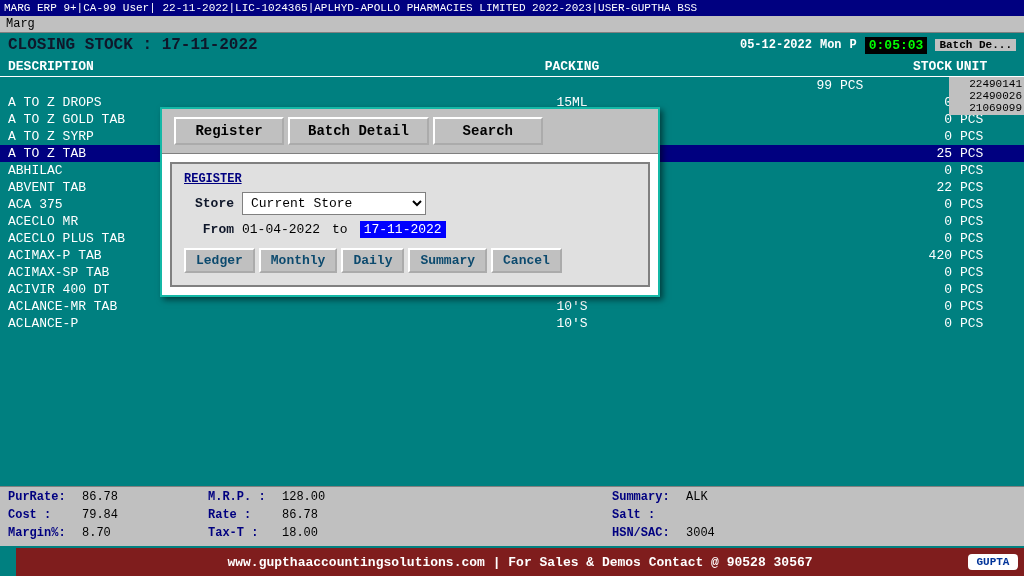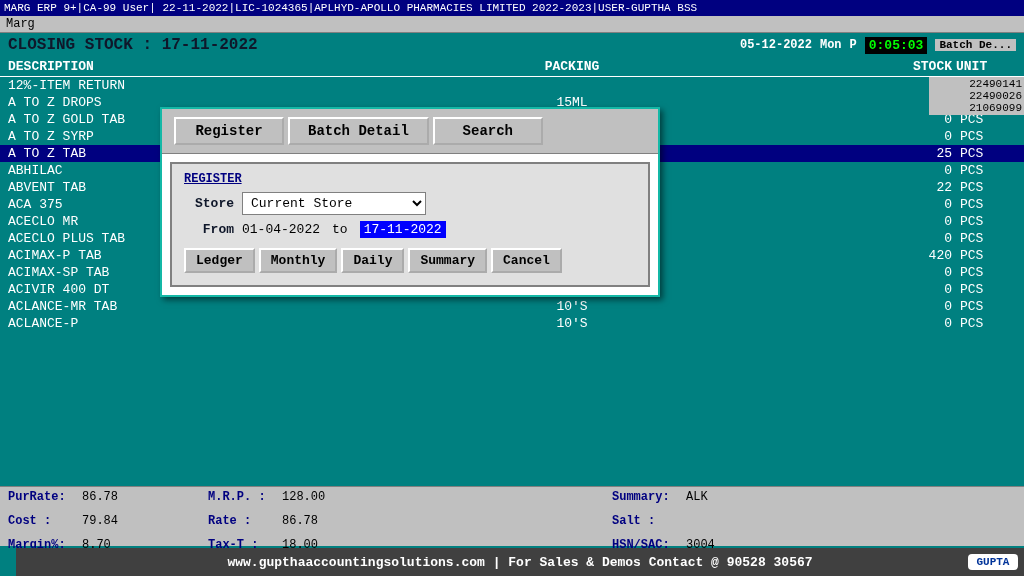--- a/index.html
+++ b/index.html
@@ -196,42 +196,42 @@
       padding: 4px 0;
     }
     .reg-action-btn {
       background: #c0c0c0;
       border: 2px outset #fff;
       padding: 3px 10px;
       font-size: 13px;
       font-family: 'Courier New', Courier, monospace;
       font-weight: bold;
       cursor: pointer;
-      color: #000000;
+      color: #0c4a6e;
     }
 
     
     #status-bar {
       position: absolute;
       bottom: 30px;
       left: 0;
       right: 0;
       background: #c0c0c0;
       color: #000;
       display: grid;
       grid-template-columns: 200px 1fr 1fr;
       padding: 3px 8px;
       font-size: 12px;
       border-top: 1px solid #808080;
       height: 60px;
     }
     .status-col {
       display: flex;
       flex-direction: column;
-      gap: 10px;
+      gap: 4px;
     }
     .status-row {
       display: flex;
       gap: 4px;
       align-items: center;
     }
     .status-label {
       color: #000080;
       font-weight: bold;
       min-width: 70px;
@@ -239,21 +239,21 @@
     .status-value {
       color: #000;
     }
 
     
     #footer {
       position: absolute;
       bottom: 0;
       left: 16px;
       right: 0;
-      background: #404040;
+      background: #7f1d1d;
       color: #fff;
       font-size: 13px;
       font-weight: bold;
       text-align: center;
       padding: 6px;
       display: flex;
       align-items: center;
       justify-content: space-between;
     }
     #footer-logo {
@@ -292,21 +292,20 @@
 <div id="col-headers">
   <span>DESCRIPTION</span>
   <span style="text-align:center;">PACKING</span>
   <span style="text-align:right;padding-right:4px;">STOCK</span>
   <span>UNIT</span>
 </div>
 
 <div id="table-area" style="position:relative;">
   <div id="rows-container">
       <div class="table-row">
-    <span>12%-ITEM RETURN</span>
     <span style="text-align:center;"></span>
     <span class="stock-col">99</span>
     <span class="unit-col">PCS</span>
   </div>
       <div class="table-row">
     <span>A TO Z DROPS</span>
     <span style="text-align:center;">15ML</span>
     <span class="stock-col">0</span>
     <span class="unit-col">PCS</span>
   </div>
@@ -383,21 +382,21 @@
     <span class="unit-col">PCS</span>
   </div>
       <div class="table-row">
     <span>ACLANCE-P</span>
     <span style="text-align:center;">10'S</span>
     <span class="stock-col">0</span>
     <span class="unit-col">PCS</span>
   </div>
     </div>
 
-  <div id="right-sidebar" style="position:absolute;right:0;top:0;background:#c0c0c0;width:95px;font-size:11px;padding:1px 2px;margin-left:40px;">
+  <div id="right-sidebar" style="position:absolute;right:0;top:0;background:#c0c0c0;width:75px;font-size:11px;padding:1px 2px;margin-left:40px;">
       <div>22490141</div>
       <div>22490026</div>
       <div>21069099</div>
     </div>
 
   <div id="popup-overlay">
     <div id="popup-buttons">
       <button class="popup-btn">Register</button>
       <button class="popup-btn">Batch Detail</button>
       <button class="popup-btn">Search</button>

